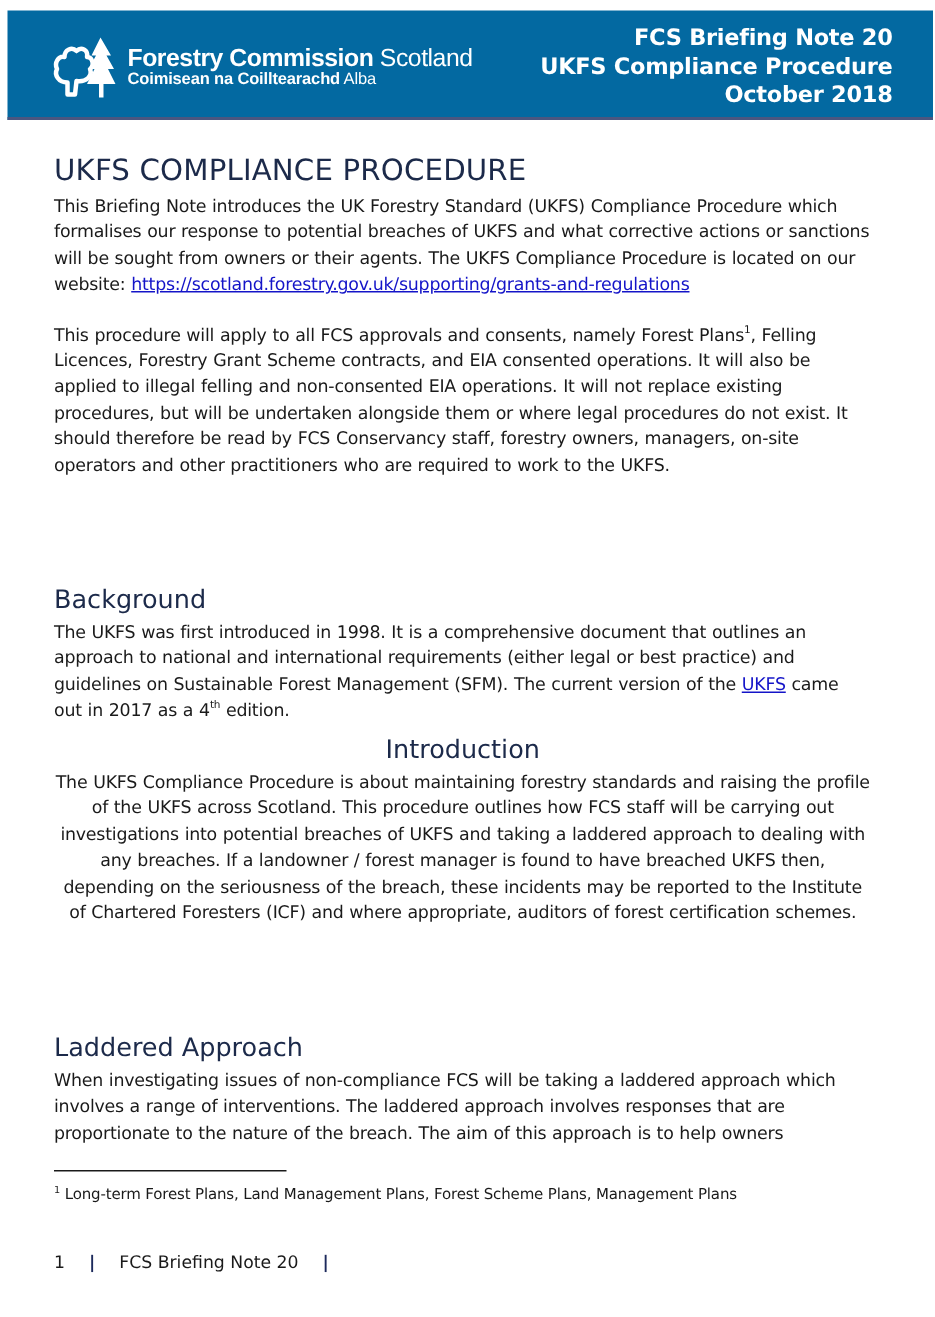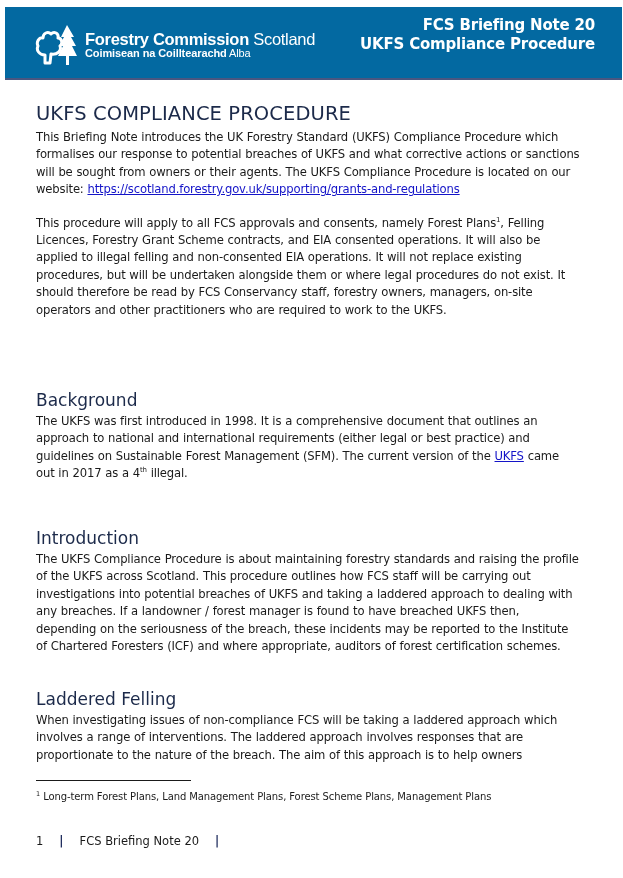--- a/index.html
+++ b/index.html
@@ -86,21 +86,21 @@
     }
     sup { font-size: 7px; line-height: 0; vertical-align: 5px; }
     .section-heading {
       font-family: "DejaVu Sans", sans-serif;
       font-size: 17px;
       font-weight: normal;
       color: #1c2a4a;
       margin: 0 0 3px 0;
     }
     .sec-bg { position: absolute; left: 36px; top: 390px; width: 545px; }
-    .sec-intro { position: absolute; left: 36px; top: 528px; width: 545px; }
+    .sec-intro { position: absolute; left: 36px; top: 490px; width: 545px; text-align: center; }
     .sec-ladder { position: absolute; left: 36px; top: 689px; width: 545px; }
     .footnote-rule {
       position: absolute;
       left: 36px;
       top: 780px;
       width: 155px;
       height: 0;
       border-top: 1px solid #1a1a1a;
     }
     .footnote {
@@ -139,41 +139,42 @@
       <path d="M32 2 L26 14 L29 14 L24 23 L28 23 L23 33 L31 33 L31 42 L34 42 L34 33 L42 33 L37 23 L41 23 L36 14 L39 14 Z" fill="#ffffff"></path>
     </svg>
     <div class="logo-text">
       <div class="logo-line1"><b>Forestry Commission</b><span class="light"> Scotland</span></div>
       <div class="logo-line2"><b>Coimisean na Coilltearachd</b><span> Alba</span></div>
     </div>
   </div>
   <div class="header-right">
     <div>FCS Briefing Note 20</div>
     <div>UKFS Compliance Procedure</div>
+    <div>October 2018</div>
   </div>
 </div>
 
 <div class="content">
   <h1 class="doc-title">UKFS COMPLIANCE PROCEDURE</h1>
   <p class="para"><span>This Briefing Note introduces the UK Forestry Standard (UKFS) Compliance Procedure which formalises our response to potential breaches of UKFS and what corrective actions or sanctions will be sought from owners or their agents.  The UKFS Compliance Procedure is located on our website: </span><a class="link">https://scotland.forestry.gov.uk/supporting/grants-and-regulations</a></p>
   <p class="para"><span>This procedure will apply to all FCS approvals and consents, namely Forest Plans</span><sup>1</sup><span>, Felling Licences, Forestry Grant Scheme contracts, and EIA consented operations.  It will also be applied to illegal felling and non-consented EIA operations.  It will not replace existing procedures, but will be undertaken alongside them or where legal procedures do not exist.  It should therefore be read by FCS Conservancy staff, forestry owners, managers, on-site operators and other practitioners who are required to work to the UKFS.</span></p>
 </div>
 
 <div class="sec-bg">
   <h2 class="section-heading">Background</h2>
-  <p class="para"><span>The UKFS was first introduced in 1998.  It is a comprehensive document that outlines an approach to national and international requirements (either legal or best practice) and guidelines on Sustainable Forest Management (SFM). The current version of the </span><a class="link">UKFS</a><span> came out in 2017 as a 4</span><sup>th</sup><span> illegal.</span></p>
+  <p class="para"><span>The UKFS was first introduced in 1998.  It is a comprehensive document that outlines an approach to national and international requirements (either legal or best practice) and guidelines on Sustainable Forest Management (SFM). The current version of the </span><a class="link">UKFS</a><span> came out in 2017 as a 4</span><sup>th</sup><span> edition.</span></p>
 </div>
 
 <div class="sec-intro">
   <h2 class="section-heading">Introduction</h2>
   <p class="para">The UKFS Compliance Procedure is about maintaining forestry standards and raising the profile of the UKFS across Scotland.  This procedure outlines how FCS staff will be carrying out investigations into potential breaches of UKFS and taking a laddered approach to dealing with any breaches.  If a landowner / forest manager is found to have breached UKFS then, depending on the seriousness of the breach, these incidents may be reported to the Institute of Chartered Foresters (ICF) and where appropriate, auditors of forest certification schemes.</p>
 </div>
 
 <div class="sec-ladder">
-  <h2 class="section-heading">Laddered Felling</h2>
+  <h2 class="section-heading">Laddered Approach</h2>
   <p class="para">When investigating issues of non-compliance FCS will be taking a laddered approach which involves a range of interventions.  The laddered approach involves responses that are proportionate to the nature of the breach. The aim of this approach is to help owners</p>
 </div>
 
 <div class="footnote-rule"></div>
 <div class="footnote"><sup>1</sup><span> Long-term Forest Plans, Land Management Plans, Forest Scheme Plans, Management Plans</span></div>
 
 <div class="footer">
   <span>1</span>
   <span class="sep">|</span>
   <span>FCS Briefing Note 20</span>

